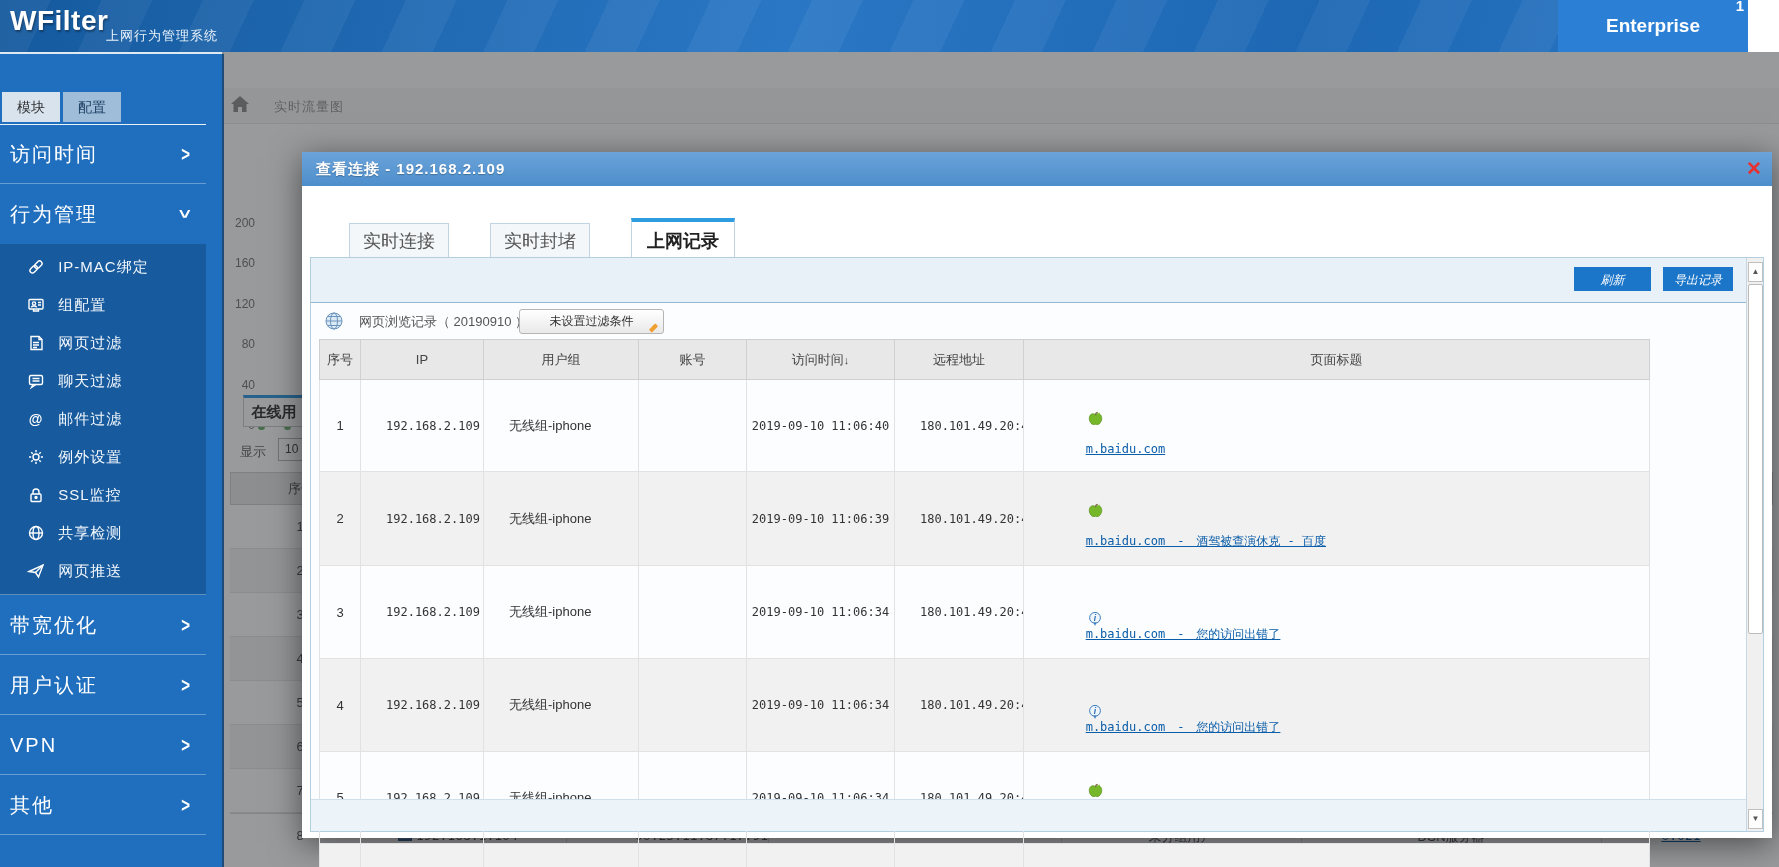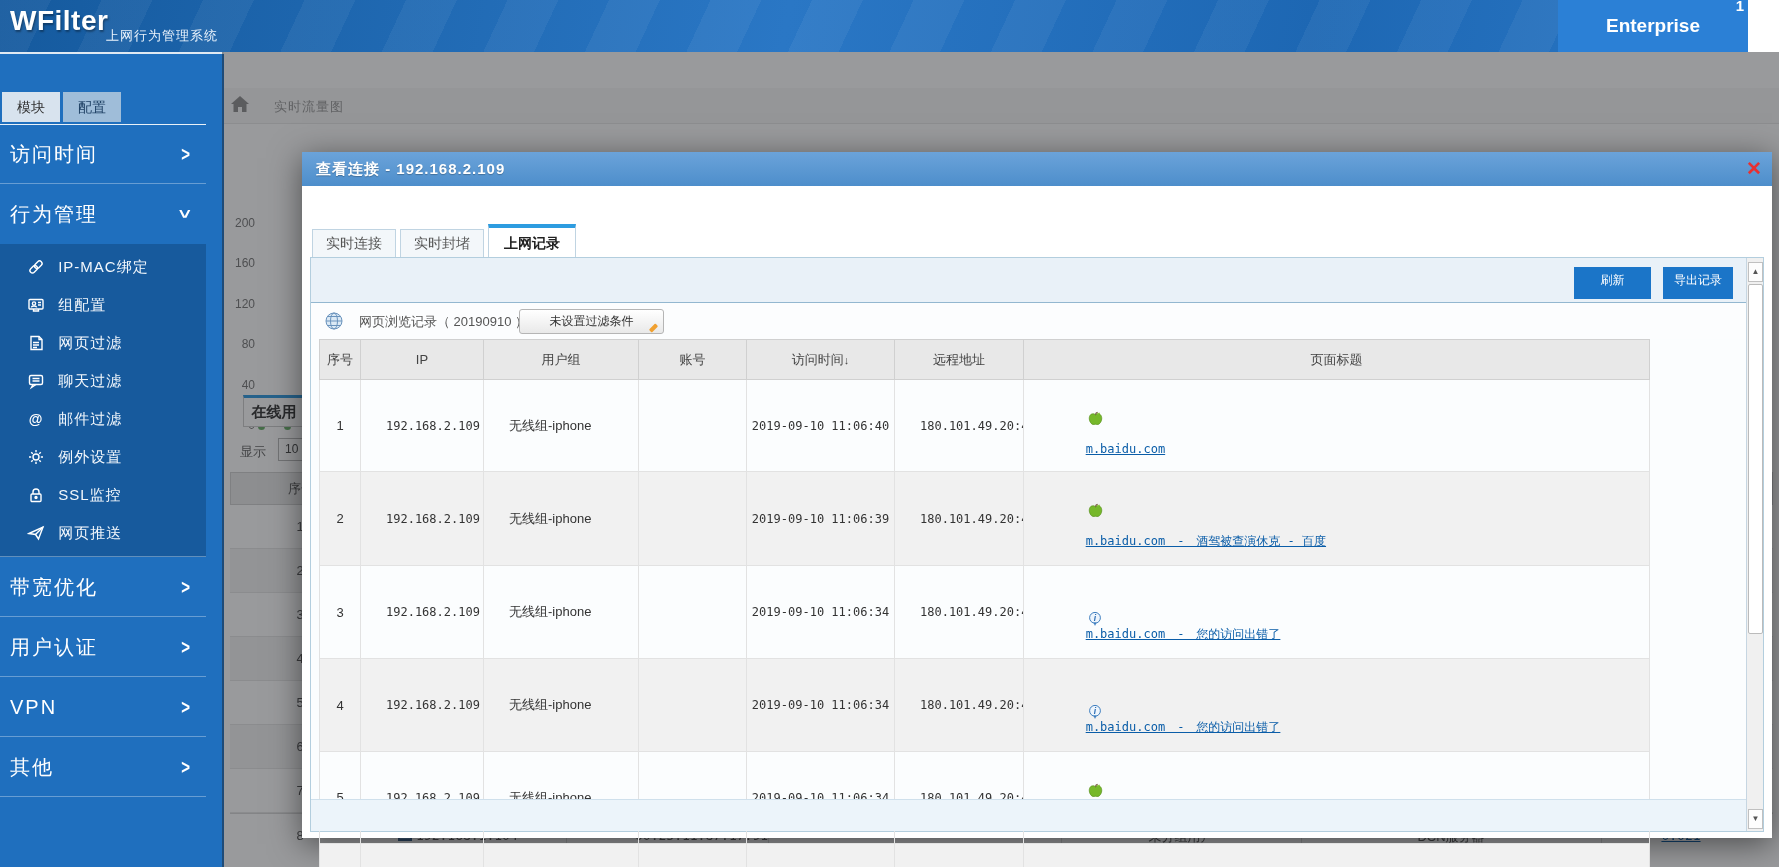--- a/index.html
+++ b/index.html
@@ -69,25 +69,25 @@
   .bbr-val { position:absolute; left:1371px; top:14px; width:160px; text-align:center; color:#0a5da8; text-decoration:underline; }
 
   .overlay { position:absolute; left:222px; top:52px; width:1557px; height:815px; background:rgba(28,31,36,.45); z-index:160; }
 
   
   .modal { position:absolute; left:302px; top:152px; width:1470px; height:686px; background:#fff; z-index:300; box-shadow:0 6px 30px rgba(0,0,0,.5); }
   .modal-header { position:absolute; left:0; top:0; right:0; height:34px; background:linear-gradient(#6ba3da,#4d8ecb); }
   .modal-title { position:absolute; left:14px; top:0; line-height:34px; color:#fff; font-size:15px; font-weight:bold; letter-spacing:1px; text-shadow:0 1px 1px rgba(0,0,0,.25); }
   .modal-close { position:absolute; right:10px; top:0; line-height:34px; color:#e93030; font-size:19px; font-weight:bold; cursor:pointer; }
   .modal-tabs { position:absolute; left:10px; top:70px; height:37px; display:flex; align-items:flex-end; }
-  .mtab { border:1px solid #c0d4e2; background:#f3f7fa; color:#555; font-size:14px; padding:5px 13px; margin-right:4px; cursor:pointer; }
+  .mtab { border:1px solid #c0d4e2; background:#f3f7fa; color:#555; font-size:18px; padding:5px 13px; margin-right:4px; cursor:pointer;margin-left:37px; }
   .mtab.active { background:#fff; color:#222; font-weight:bold; border-top:4px solid #2d9ce0; border-bottom:1px solid #fff; padding:7px 15px 6px 15px; margin-bottom:-1px; }
   .panel { position:absolute; left:8px; right:8px; top:105px; bottom:6px; border:1px solid #b3cede; background:#fbfdfe; }
   .panel-toolbar { position:absolute; left:0; right:0; top:0; height:45px; background:#e9f1f8; border-bottom:1px solid #93b7d0; }
-  .btn { position:absolute; top:9px; height:32px; background:#1b75c8; color:#fff; font-size:12px; text-align:center; line-height:26px; cursor:pointer; }
+  .btn { position:absolute; top:9px; height:24px; background:#1b75c8; color:#fff; font-size:12px; text-align:center; line-height:26px; cursor:pointer;font-style:italic; }
   .btn-refresh { right:112px; width:77px; }
   .btn-export { right:30px; width:70px; }
   .scrollbar { position:absolute; right:0; top:0; bottom:0; width:17px; background:#f0f0f0; border-left:1px solid #c6d6e2; }
   .sb-up, .sb-down { position:absolute; left:1px; width:15px; height:20px; background:#fdfdfd; border:1px solid #c0c0c0; color:#555; font-size:8px; text-align:center; line-height:18px; cursor:pointer; }
   .sb-up { top:4px; } .sb-down { bottom:2px; }
   .sb-thumb { position:absolute; left:1px; top:26px; width:15px; height:350px; background:#fff; border:1px solid #bbb; border-radius:2px; cursor:grab; }
   .filter-row { position:absolute; left:0; right:17px; top:46px; height:35px; background:#fcfdfe; }
   .globe-icon { position:absolute; left:12px; top:6px; }
   .filter-label { position:absolute; left:48px; top:9px; font-size:13px; color:#555; }
   .filter-btn { position:absolute; left:208px; top:5px; width:145px; height:25px; background:linear-gradient(#fff,#e9e9e9); border:1px solid #b5b5b5; border-radius:3px; font-size:12px; color:#333; text-align:center; line-height:23px; cursor:pointer; }
@@ -185,20 +185,28 @@
       <div class="sub-item">
         <span class="ic"><svg viewBox="0 0 18 18" width="18" height="18">
               <rect x="4" y="8" width="10" height="7.5" rx="1"></rect>
               <path d="M6 8V6a3 3 0 0 1 6 0v2"></path>
               <circle cx="9" cy="11.5" r="1" fill="#fff"></circle>
             </svg></span>
         <span>SSL监控</span>
       </div>
       <div class="sub-item">
         <span class="ic"><svg viewBox="0 0 18 18" width="18" height="18">
+              <circle cx="9" cy="9" r="6.5"></circle>
+              <ellipse cx="9" cy="9" rx="3" ry="6.5"></ellipse>
+              <path d="M2.5 9h13"></path>
+            </svg></span>
+        <span>共享检测</span>
+      </div>
+      <div class="sub-item">
+        <span class="ic"><svg viewBox="0 0 18 18" width="18" height="18">
               <path d="M2 9.5L16 3l-4.5 12-3-4.5z"></path>
               <path d="M8.5 10.5L16 3"></path>
             </svg></span>
         <span>网页推送</span>
       </div>
     </div>
     <div class="nav-section">
       <span>带宽优化</span>
       <span class="chev">&gt;</span>
     </div>

